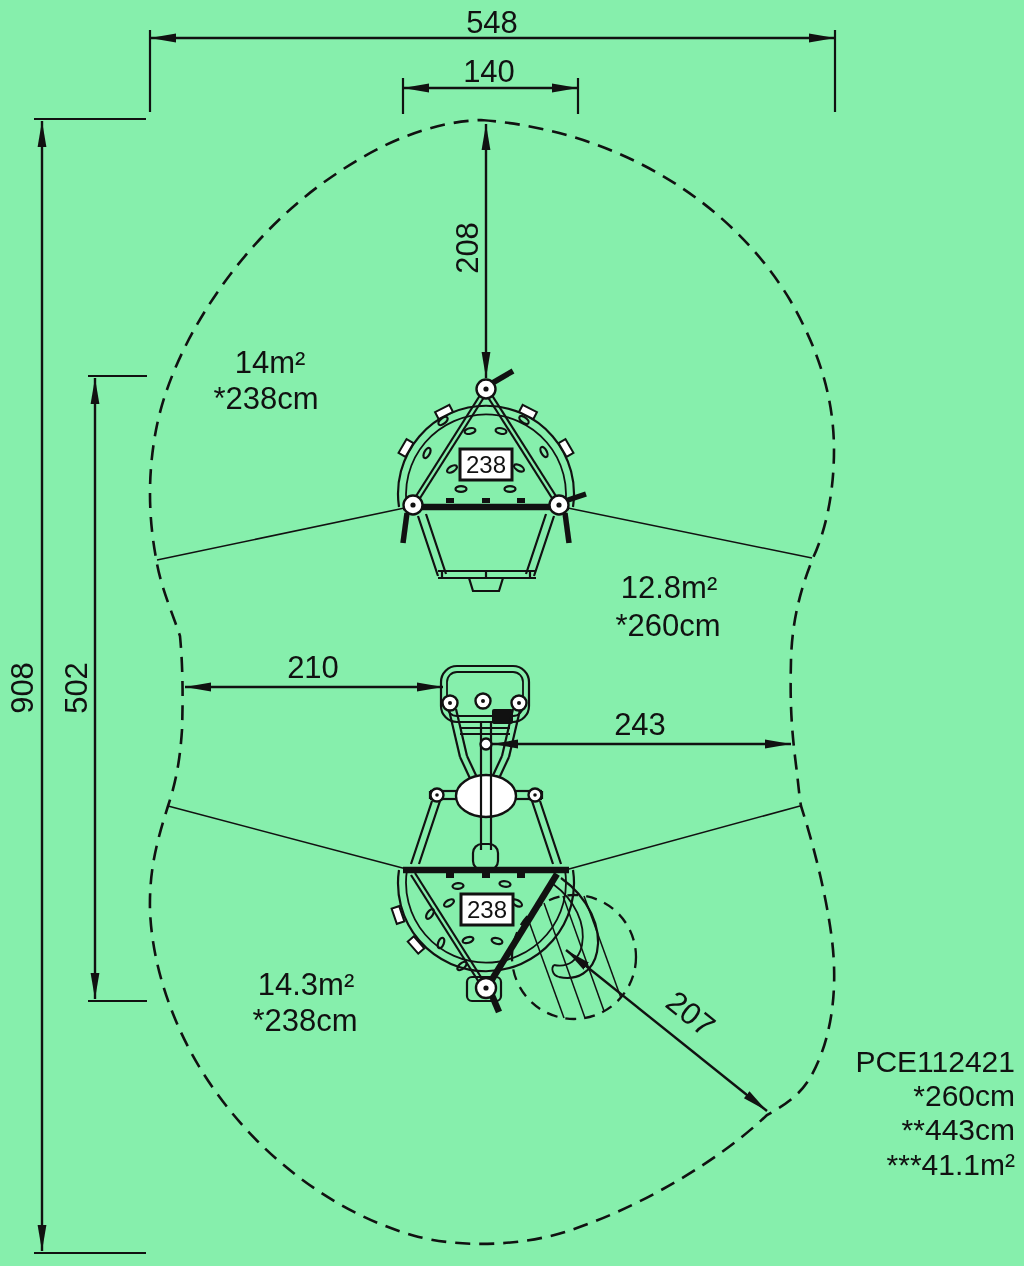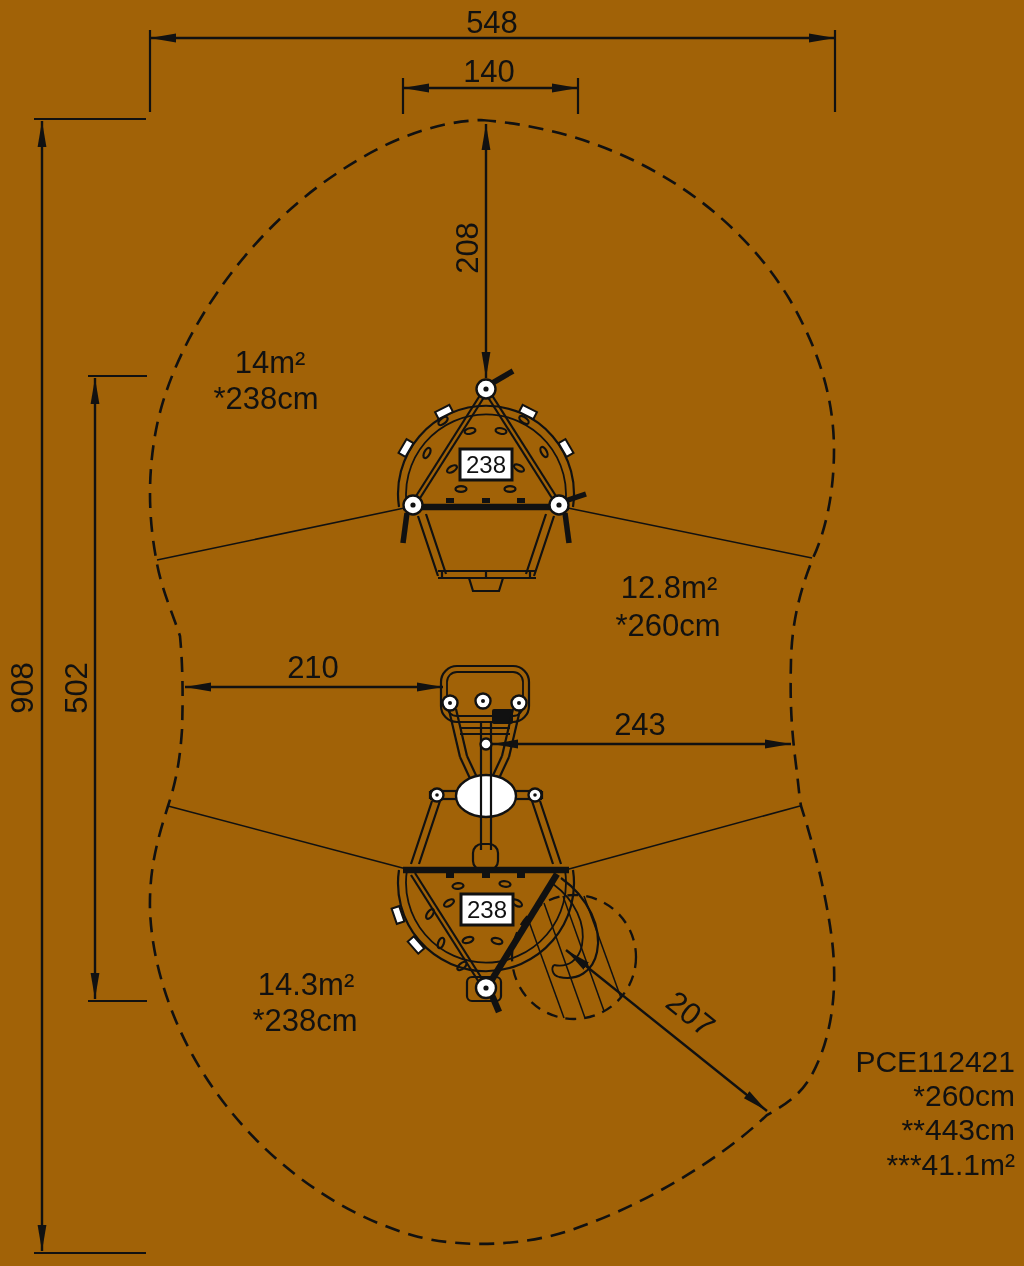--- a/index.html
+++ b/index.html
@@ -1,16 +1,16 @@
 <!DOCTYPE html>
 <html><head>
 <meta charset="utf-8">
 <style>
   html,body{margin:0;padding:0;background:#ffffff;}
-  .stage{width:1024px;height:1266px;position:relative;background:#a16207;overflow:hidden;}
+  .stage{width:1024px;height:1266px;position:relative;background:#86efac;overflow:hidden;}
   svg{display:block;}
   svg text{font-family:"Liberation Sans","DejaVu Sans",sans-serif;fill:#111;}
   .dim-num{font-size:31px;}
   .area-num{font-size:31px;}
   .box-num{font-size:24px;}
   .legend-num{font-size:30px;}
   .thin{stroke:#111;stroke-width:1.5;fill:none;}
   .dline{stroke:#111;stroke-width:2.4;fill:none;}
   .ext{stroke:#111;stroke-width:2.2;fill:none;}
   .blob{stroke:#111;stroke-width:2.6;fill:none;stroke-dasharray:15 9;}

